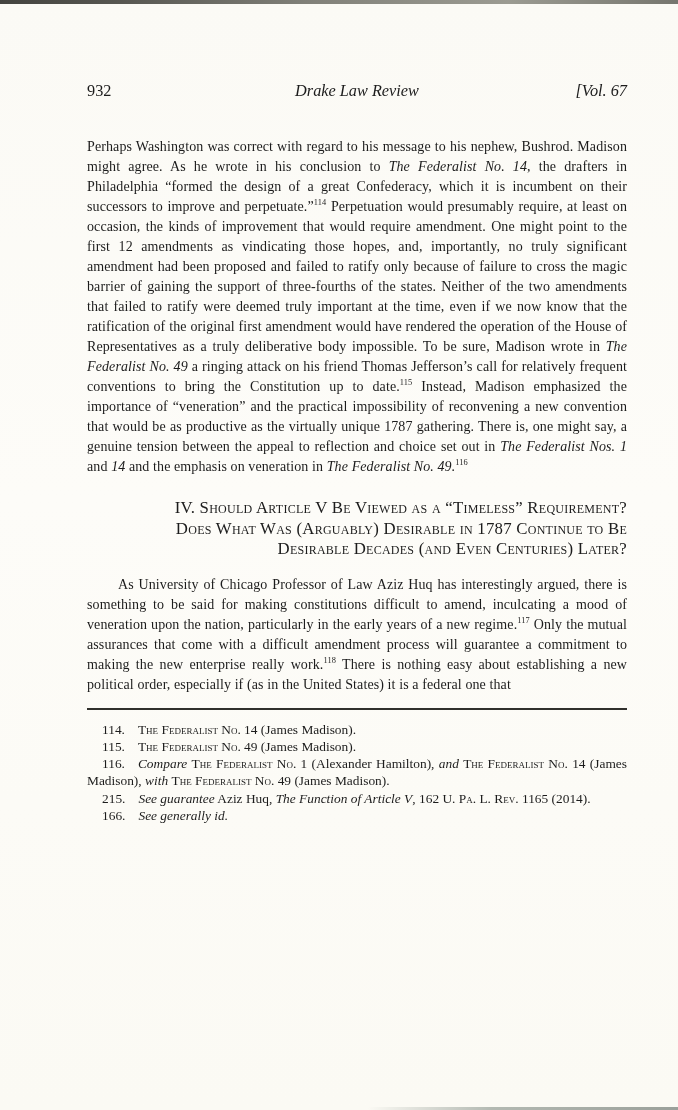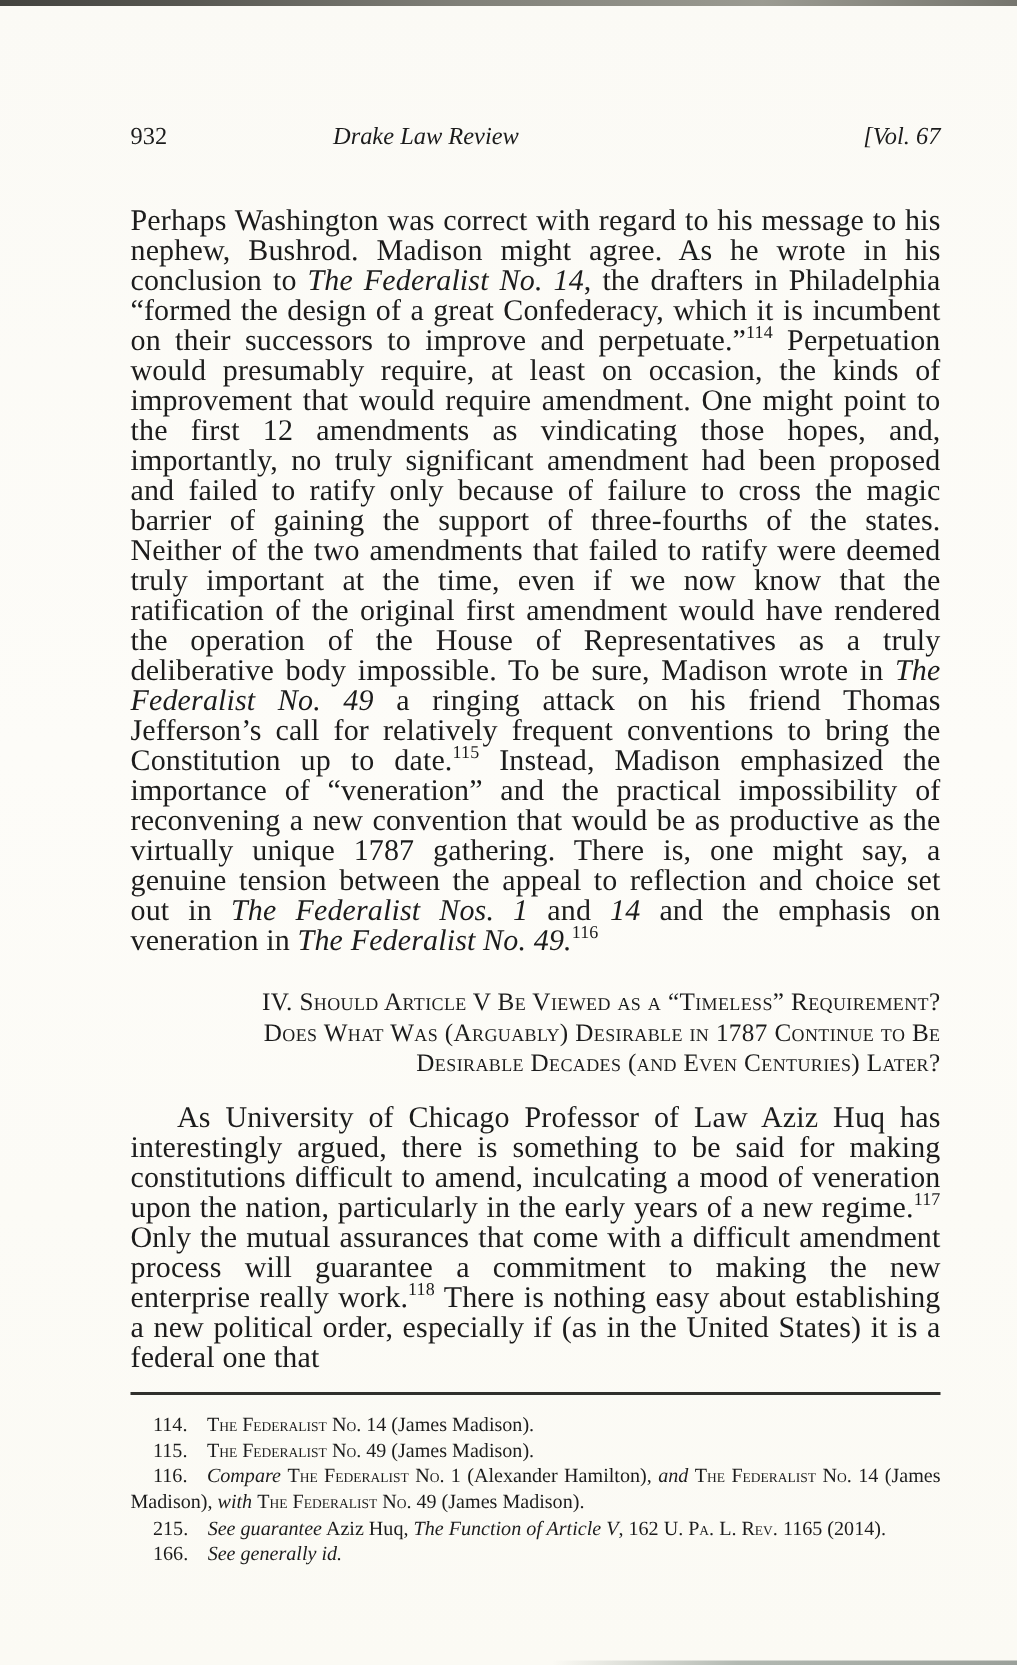--- a/index.html
+++ b/index.html
@@ -26,25 +26,25 @@
   }
   .content {
     position: absolute; left: 87px; top: 81px; width: 540px;
   }
   .page-header {
     display: flex; align-items: baseline;
     font-size: 16.3px; line-height: 20px;
     margin-bottom: 36px;
   }
   .page-header .pg-num { flex: 1; text-align: left; }
-  .page-header .journal { flex: 2; text-align: left; font-style: italic; }
+  .page-header .journal { flex: 2; text-align: center; font-style: italic; }
   .page-header .vol { flex: 1; text-align: right; font-style: italic; }
   .body-para {
     margin: 0;
-    font-size: 20px; line-height: 20px;
+    font-size: 14px; line-height: 20px;
     text-align: justify;
     letter-spacing: 0.1px;
   }
   .body-para.indent { text-indent: 31px; }
   .run-italic { font-style: italic; }
   .run-smallcaps { font-variant: small-caps; }
   .run-sup { font-size: 0.6em; vertical-align: super; line-height: 0; }
   .section-heading {
     margin: 21px 0 15px 0;
     text-align: right;

